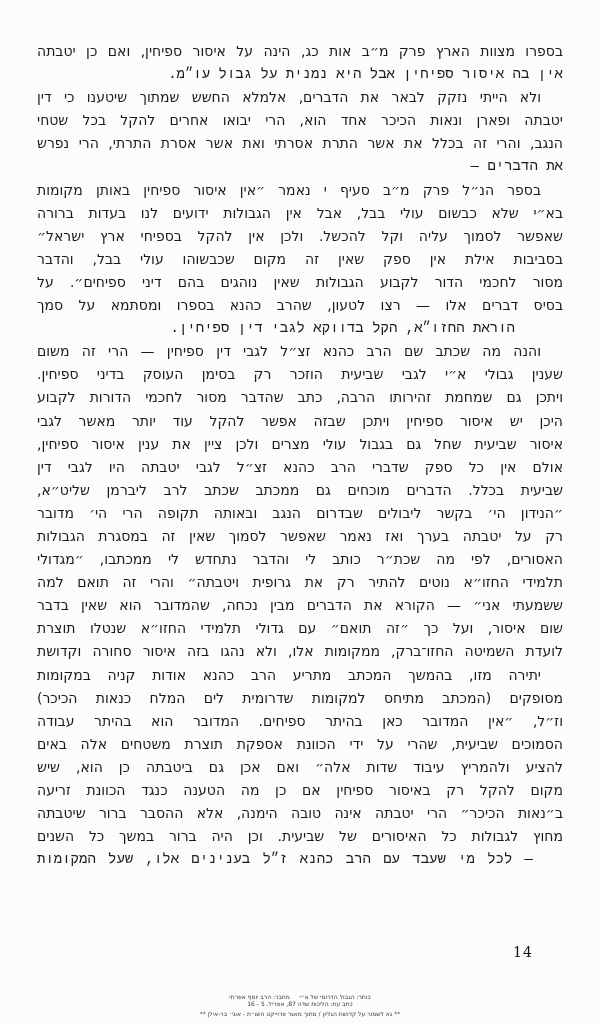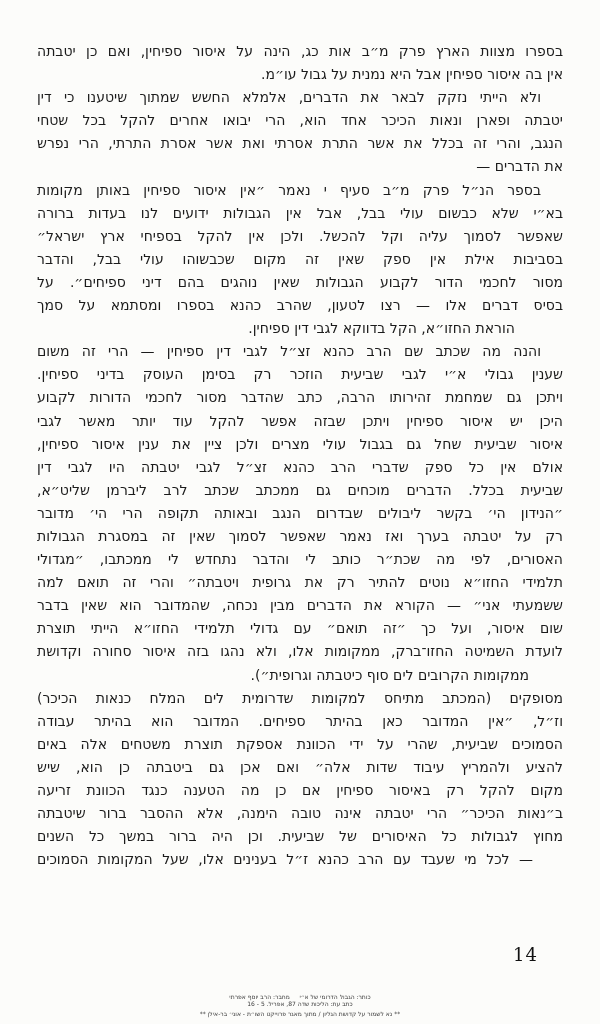--- a/index.html
+++ b/index.html
@@ -20,27 +20,27 @@
   }
   .line {
     height: 23.1px;
     line-height: 23.1px;
     overflow: hidden;
     text-align: justify;
     text-align-last: justify;
     white-space: normal;
   }
   .line.indent { text-indent: 22px; }
-  .line.end { text-align-last: right; }
+  .line.end { text-align-last: right; font-family: Liberation Mono, monospace; }
   .line.end.end-justify { text-align-last: justify; }
   .page-number {
     position: absolute;
     left: 513px; top: 944px;
     font-family: "DejaVu Serif", serif;
-    font-size: 18px;
+    font-size: 14px;
     letter-spacing: 1px;
     color: #111;
   }
   .footer {
     position: absolute;
     top: 993px; left: 0; right: 0;
     text-align: center;
     direction: rtl;
     font-size: 6px;
     line-height: 7px;
@@ -72,23 +72,23 @@
       <div class="line">ויתכן גם שמחמת זהירותו הרבה, כתב שהדבר מסור לחכמי הדורות לקבוע</div>
       <div class="line">היכן יש איסור ספיחין ויתכן שבזה אפשר להקל עוד יותר מאשר לגבי</div>
       <div class="line">איסור שביעית שחל גם בגבול עולי מצרים ולכן ציין את ענין איסור ספיחין,</div>
       <div class="line">אולם אין כל ספק שדברי הרב כהנא זצ״ל לגבי יטבתה היו לגבי דין</div>
       <div class="line">שביעית בכלל. הדברים מוכחים גם ממכתב שכתב לרב ליברמן שליט״א,</div>
       <div class="line">״הנידון הי׳ בקשר ליבולים שבדרום הנגב ובאותה תקופה הרי הי׳ מדובר</div>
       <div class="line">רק על יטבתה בערך ואז נאמר שאפשר לסמוך שאין זה במסגרת הגבולות</div>
       <div class="line">האסורים, לפי מה שכת״ר כותב לי והדבר נתחדש לי ממכתבו, ״מגדולי</div>
       <div class="line">תלמידי החזו״א נוטים להתיר רק את גרופית ויטבתה״ והרי זה תואם למה</div>
       <div class="line">ששמעתי אני״ — הקורא את הדברים מבין נכחה, שהמדובר הוא שאין בדבר</div>
-      <div class="line">שום איסור, ועל כך ״זה תואם״ עם גדולי תלמידי החזו״א הייתי תוצרת</div>
+      <div class="line">שום איסור, ועל כך ״זה תואם״ עם גדולי תלמידי החזו״א שנטלו תוצרת</div>
       <div class="line">לועדת השמיטה החזו־ברק, ממקומות אלו, ולא נהגו בזה איסור סחורה וקדושת</div>
-      <div class="line end" style="padding-right: 34px;">ממקומות הקרובים לים סוף כיטבתה וגרופית״).</div>
+      <div class="line indent">יתירה מזו, בהמשך המכתב מתריע הרב כהנא אודות קניה במקומות</div>
       <div class="line">מסופקים (המכתב מתיחס למקומות שדרומית לים המלח כנאות הכיכר)</div>
       <div class="line">וז״ל, ״אין המדובר כאן בהיתר ספיחים. המדובר הוא בהיתר עבודה</div>
       <div class="line">הסמוכים שביעית, שהרי על ידי הכוונת אספקת תוצרת משטחים אלה באים</div>
       <div class="line">להציע ולהמריץ עיבוד שדות אלה״ ואם אכן גם ביטבתה כן הוא, שיש</div>
       <div class="line">מקום להקל רק באיסור ספיחין אם כן מה הטענה כנגד הכוונת זריעה</div>
       <div class="line">ב״נאות הכיכר״ הרי יטבתה אינה טובה הימנה, אלא ההסבר ברור שיטבתה</div>
       <div class="line">מחוץ לגבולות כל האיסורים של שביעית. וכן היה ברור במשך כל השנים</div>
       <div class="line end end-justify" style="padding-right: 30px;">— לכל מי שעבד עם הרב כהנא ז״ל בענינים אלו, שעל המקומות הסמוכים</div>
     </div>
 

